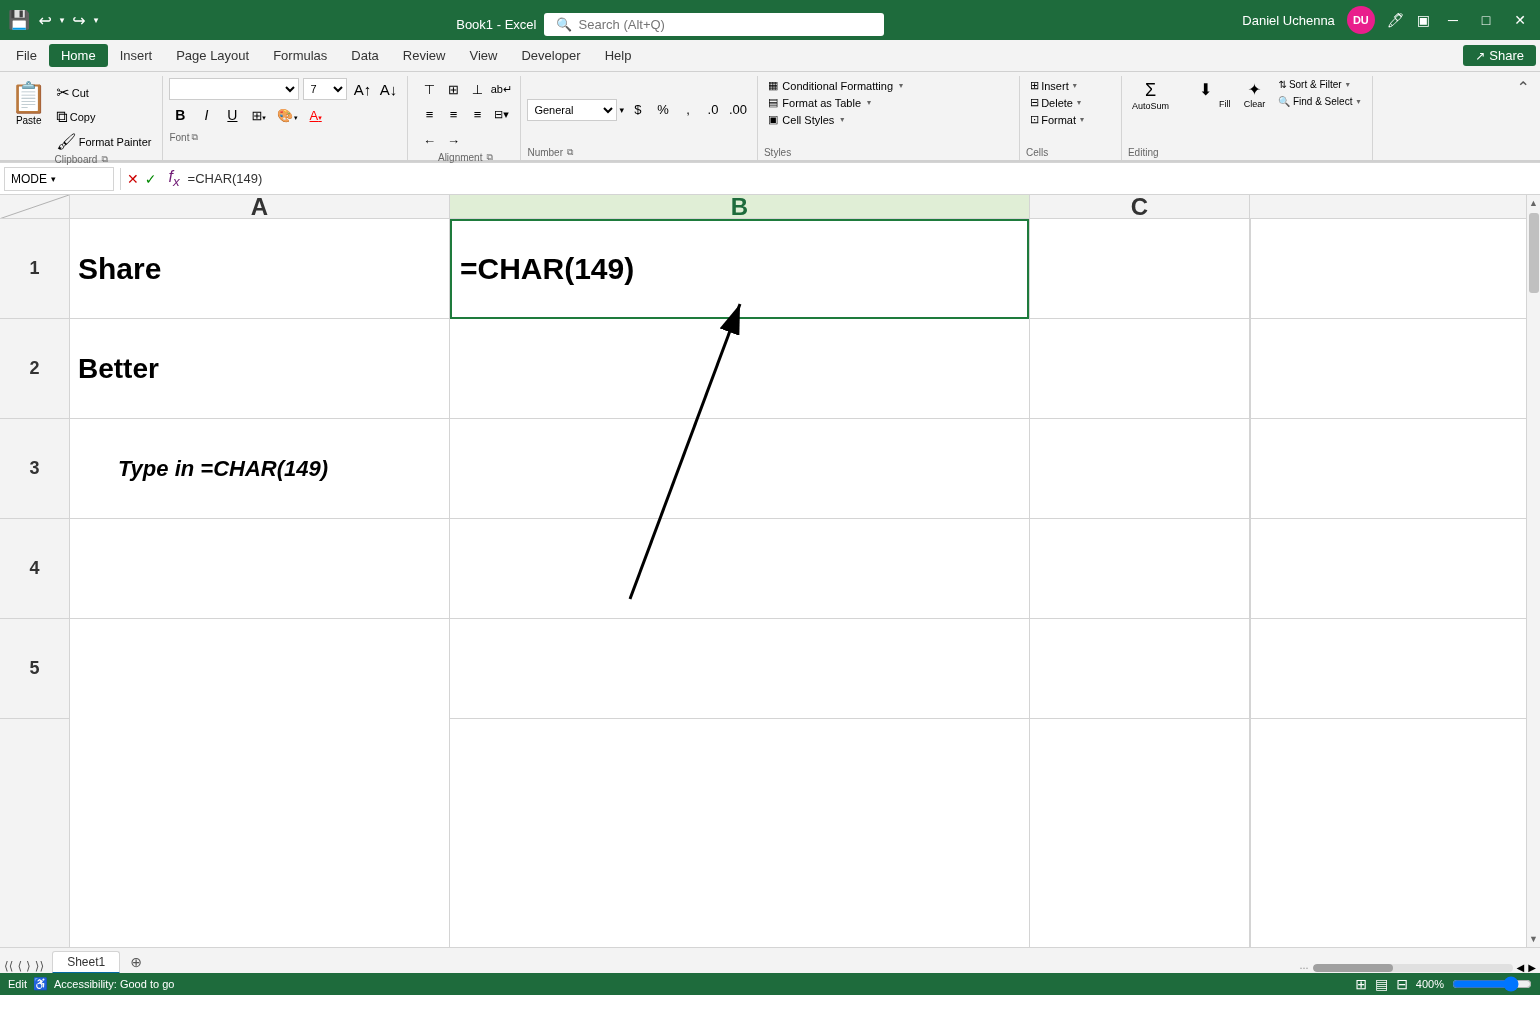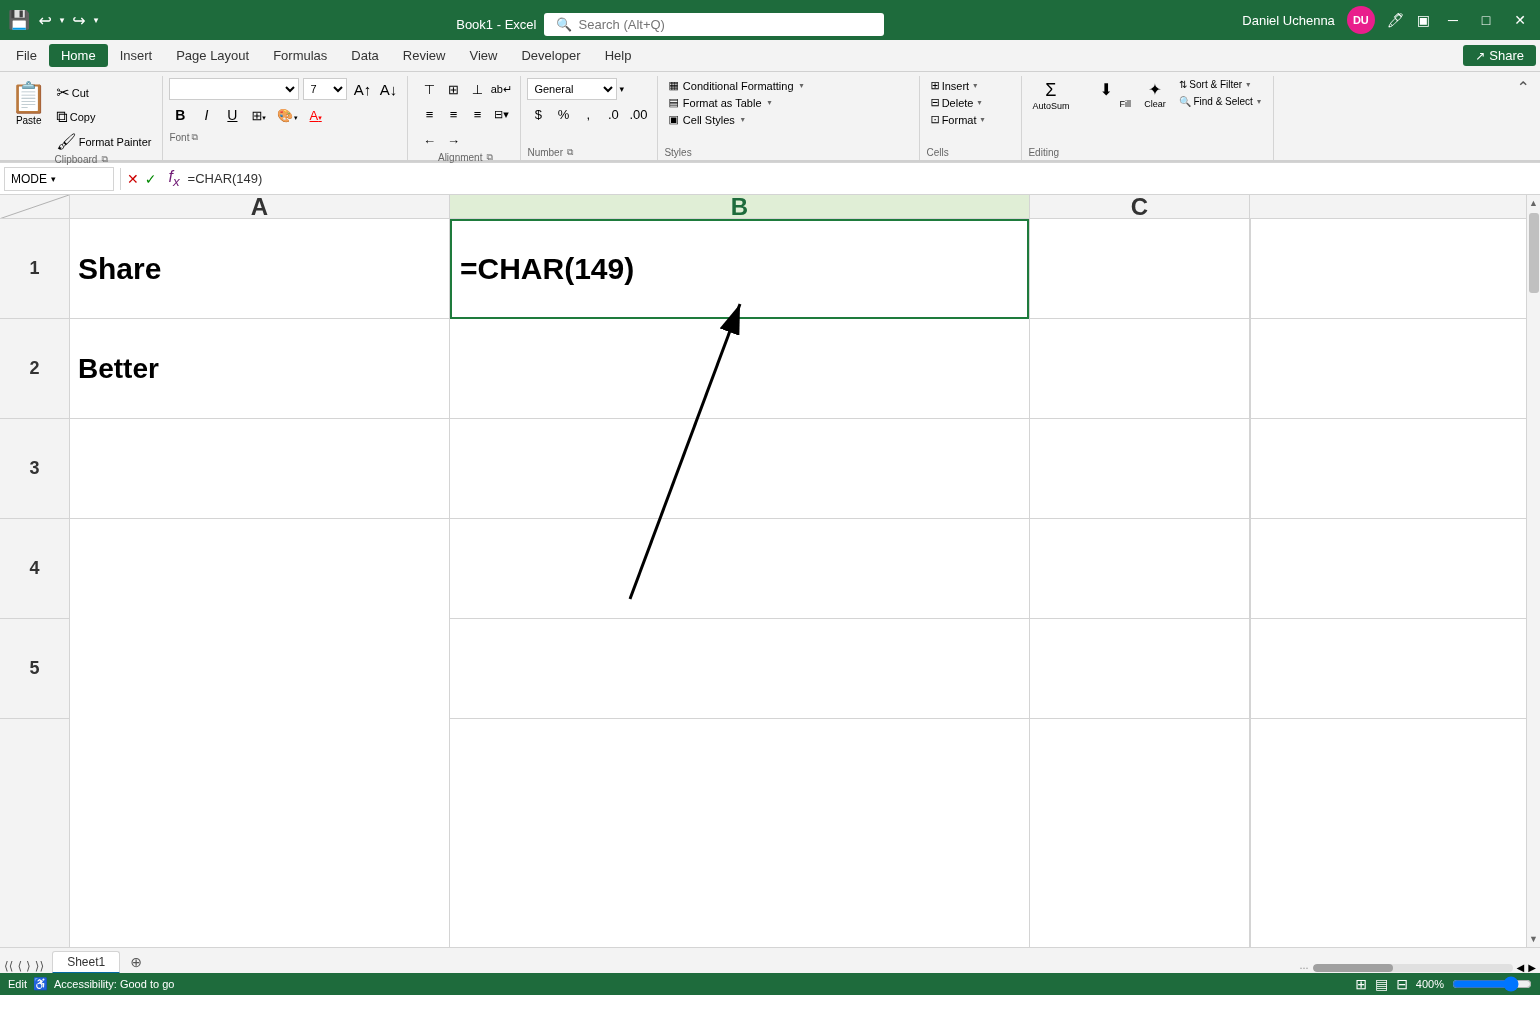--- a/index.html
+++ b/index.html
@@ -474,21 +474,21 @@
           </div>
         </div>
       </div>
       <div class="ribbon-group-label">
         <span>Alignment</span>
         <span style="font-size:9px;">⧉</span>
       </div>
     </div>
 
     <div class="number-group">
-      <div style="flex:1;display:flex;flex-direction:column;gap:3px;">
+      <div style="flex:1;display:flex;flex-direction:row;gap:3px;">
         <div style="display:flex;align-items:center;gap:2px;">
           <select class="number-select">
             <option>General</option>
           </select>
           <span style="font-size:9px;">▾</span>
         </div>
         <div style="display:flex;gap:3px;align-items:center;">
           <button class="font-btn">$</button>
           <button class="font-btn">%</button>
           <button class="font-btn">,</button>
@@ -619,20 +619,23 @@
         <div class="row-num row-h">1</div>
         <div class="row-num row-h">2</div>
         <div class="row-num row-h">3</div>
         <div class="row-num row-h">4</div>
         <div class="row-num row-h">5</div>
       </div>
 
       <div class="grid-col col-a">
         <div class="cell row-h" style="font-size:30px;">Share</div>
         <div class="cell row-h" style="font-size:28px;">Better</div>
+        <div class="cell row-h" style="position:relative;">
+          <span style="font-size:22px;font-weight:bold;font-style:italic;padding-left:40px;">Type in =CHAR(149)</span>
+        </div>
         <div class="cell row-h"></div>
       </div>
 
       <div class="grid-col col-b" style="position:relative;">
         <div class="cell row-h selected" style="font-size:30px;">=CHAR(149)</div>
         <div class="cell row-h"></div>
         <div class="cell row-h"></div>
         <div class="cell row-h"></div>
         <div class="cell row-h"></div>
 

